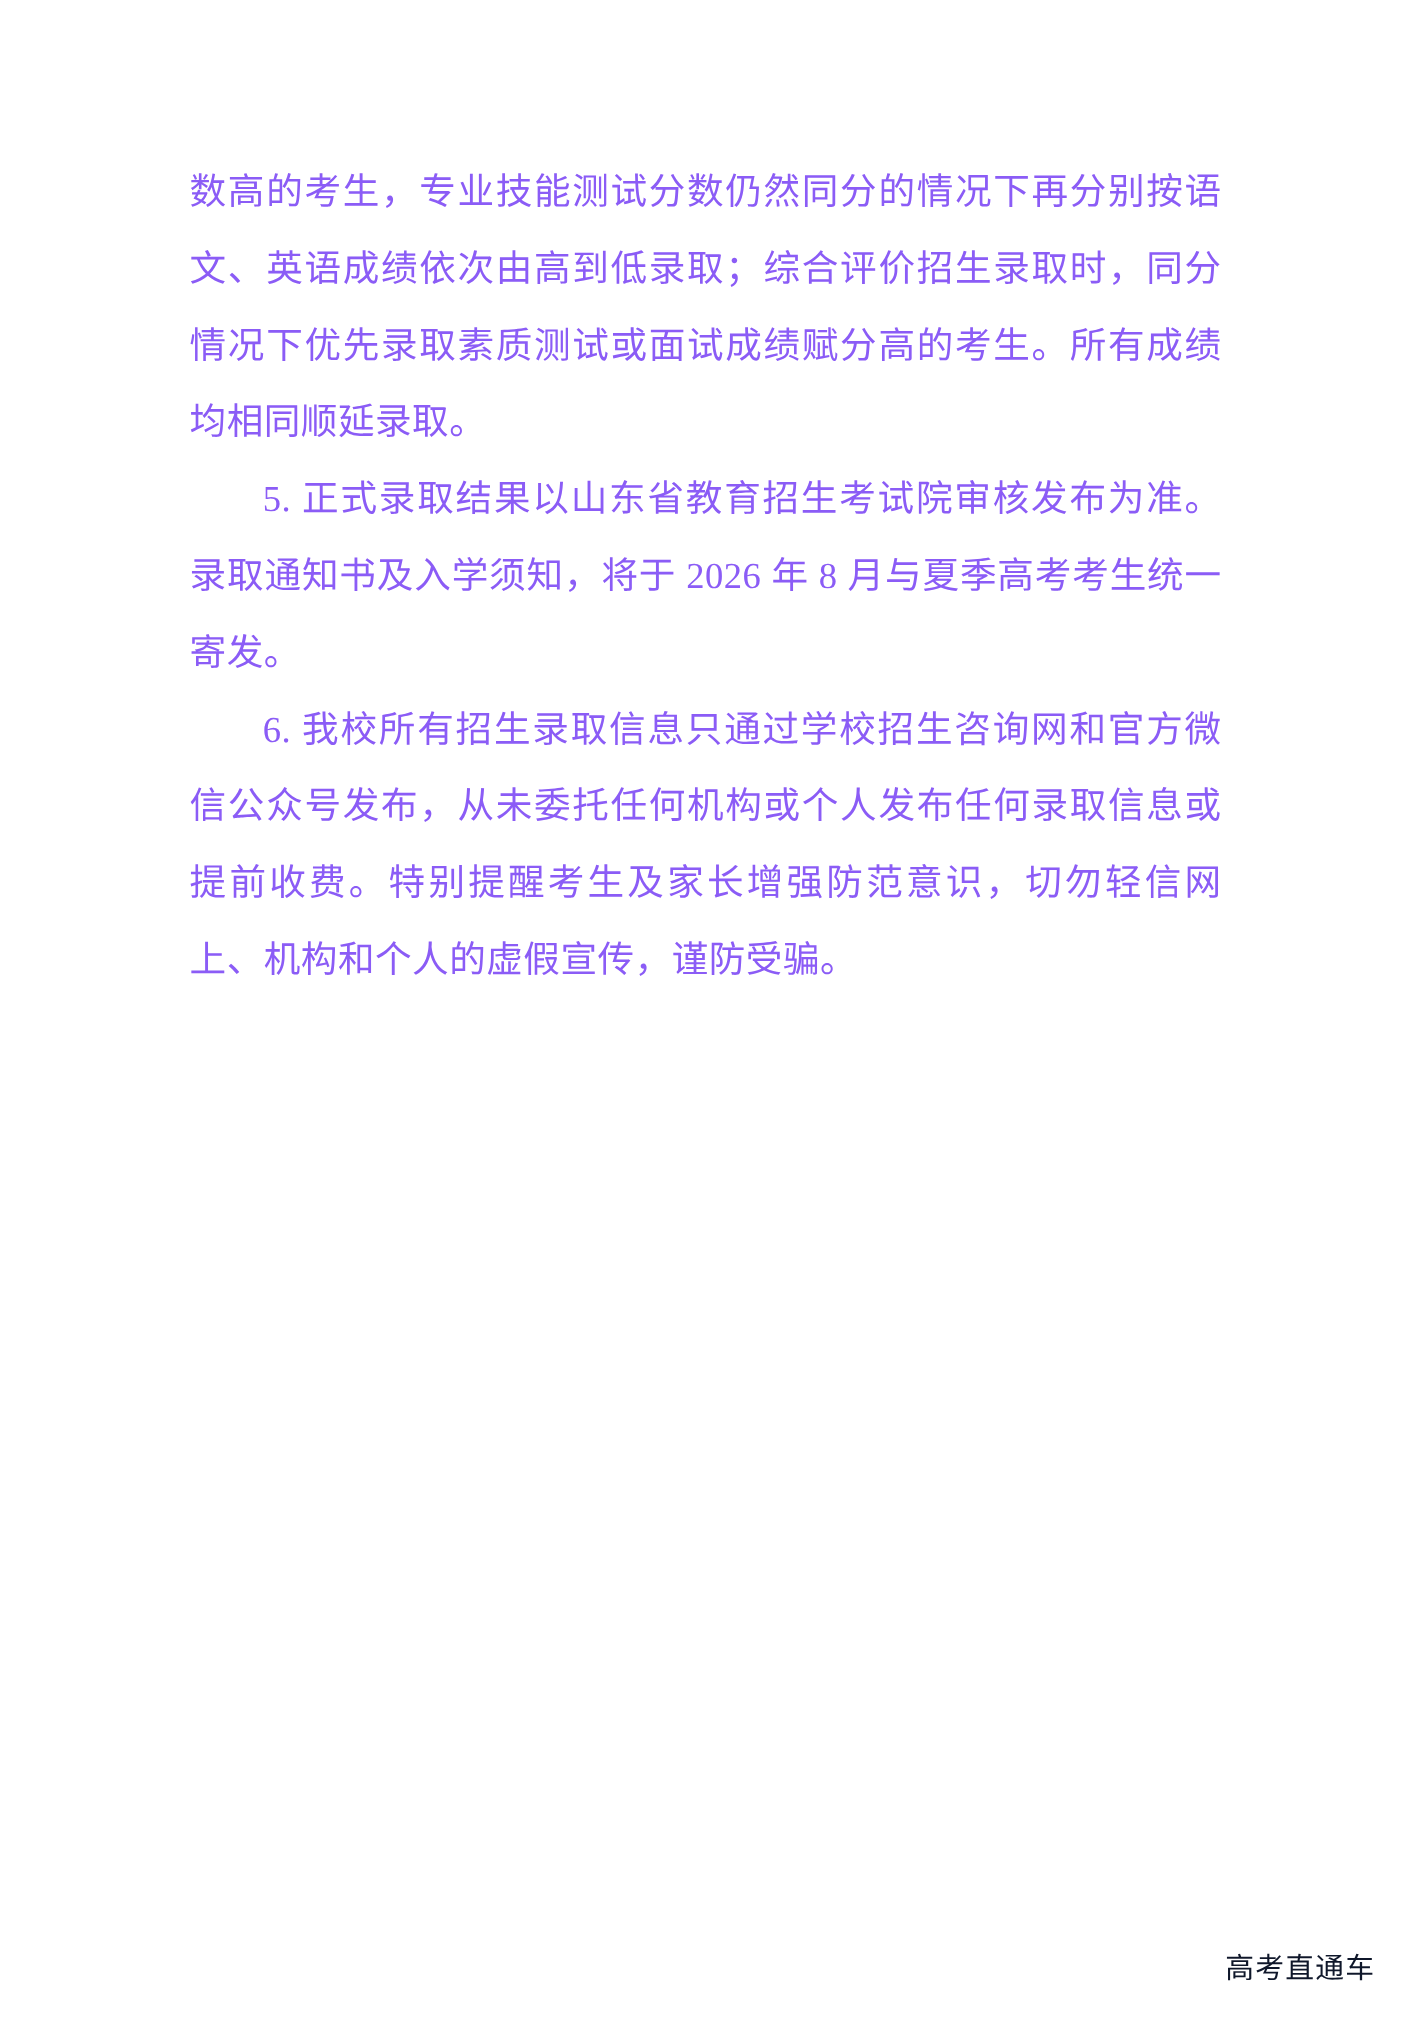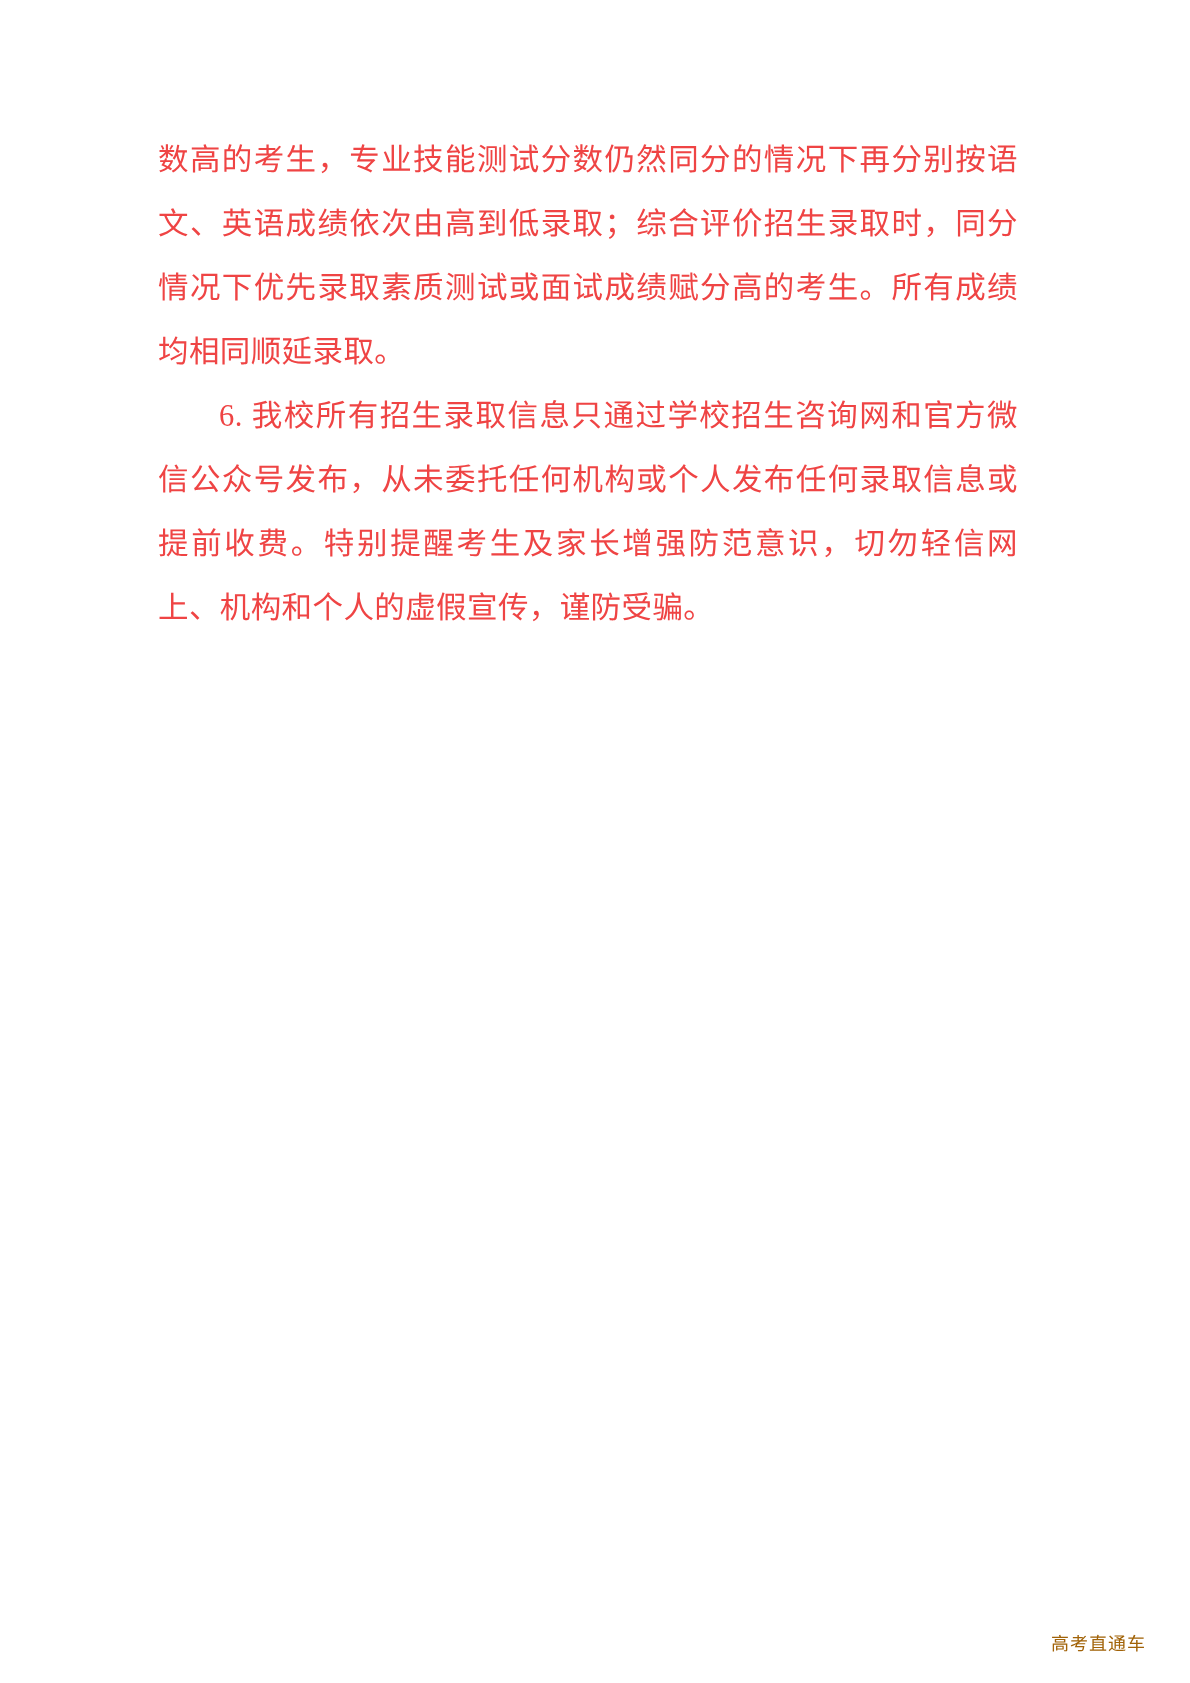--- a/index.html
+++ b/index.html
@@ -23,44 +23,45 @@
     top: 128px;
     width: 860px;
   }
   .para {
     font-size: 30.5px;
     line-height: 64px;
     letter-spacing: 0.4px;
     text-align: justify;
     text-justify: inter-ideograph;
     margin: 0;
-    color: #ef4444;
+    color: #8b5cf6;
   }
   .para.indent {
     text-indent: 61px;
   }
   .para.indent-deep {
     text-indent: 122px;
   }
   .para.hang {
     padding-left: 122px;
     text-indent: 0;
   }
   .watermark {
     position: absolute;
     right: 44px;
     bottom: 28px;
-    font-size: 18px;
-    color: #a16207;
+    font-size: 24px;
+    color: #0f172a;
     font-family: "Liberation Sans", "DejaVu Sans", sans-serif;
     letter-spacing: 1px;
   }
 </style>
 </head>
 <body>
 
 <div class="page">
   <div class="content">
     <p class="para">数高的考生，专业技能测试分数仍然同分的情况下再分别按语文、英语成绩依次由高到低录取；综合评价招生录取时，同分情况下优先录取素质测试或面试成绩赋分高的考生。所有成绩均相同顺延录取。</p>
+    <p class="para indent">5. 正式录取结果以山东省教育招生考试院审核发布为准。录取通知书及入学须知，将于 2026 年 8 月与夏季高考考生统一寄发。</p>
     <p class="para indent">6. 我校所有招生录取信息只通过学校招生咨询网和官方微信公众号发布，从未委托任何机构或个人发布任何录取信息或提前收费。特别提醒考生及家长增强防范意识，切勿轻信网上、机构和个人的虚假宣传，谨防受骗。</p>
   </div>
   <div class="watermark">高考直通车</div>
 </div>
 
 </body></html>

